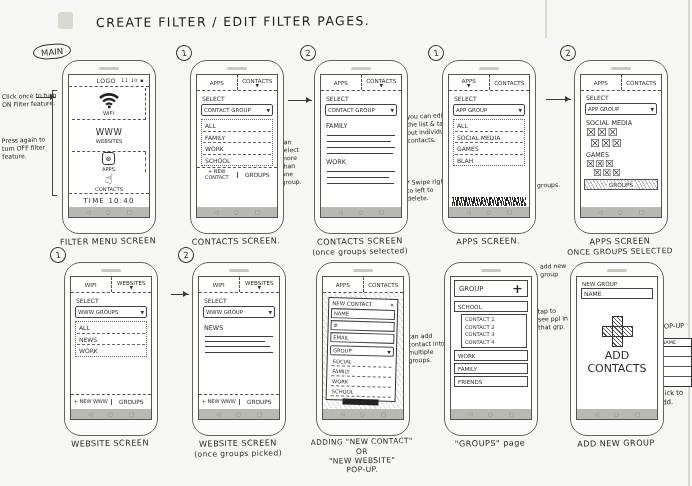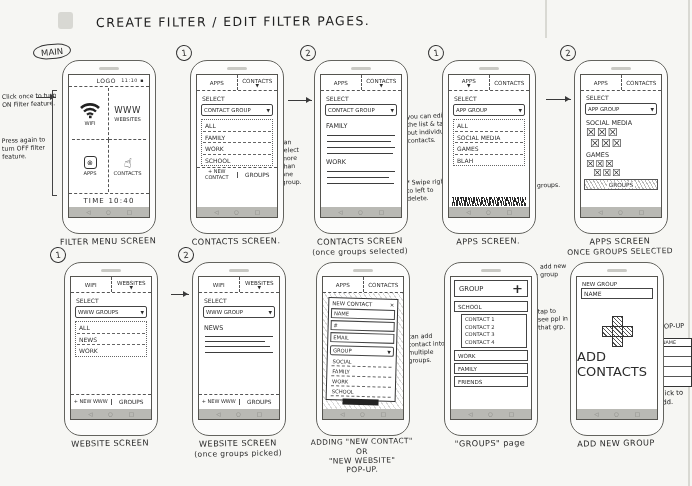--- a/index.html
+++ b/index.html
@@ -48,23 +48,23 @@
   .gp-plus{font-size:13px;font-weight:bold;line-height:10px}
   .gp-row{border:1.2px solid #444;margin:0 3px 2px;height:9px;font-size:5.6px;display:flex;align-items:center;padding:0 3px;flex:none}
   .gp-inset{border:1.2px solid #444;margin:0 4px 2px 10px;padding:1px 3px;flex:none}
   .gp-inset div{font-size:5.2px;line-height:7.5px}
   .ag-label{font-size:5.6px;margin:4px 5px 0;flex:none}
   .ag-input{border:1.3px solid #444;margin:1px 4px;height:9px;font-size:6px;display:flex;align-items:center;padding:0 2px;flex:none}
   .cross{position:relative;width:30px;height:30px;margin:16px auto 3px;flex:none}
   .cross i{position:absolute;background:repeating-linear-gradient(45deg,transparent 0 2px,#555 2px 3px);border:1.2px solid #333}
   .cross .v{left:10px;top:0;width:9px;height:29px}
   .cross .h{left:0;top:10px;width:29px;height:9px}
-  .ag-act{font-size:13px;text-align:left;flex:none}
+  .ag-act{font-size:11px;text-align:center;flex:none}
   .p1head{display:flex;justify-content:flex-end;align-items:center;gap:5px;font-size:6px;border-bottom:1.3px dashed #555;padding:2px 5px;flex:none;letter-spacing:.6px}
-  .quad{flex:1;display:grid;grid-template-columns:1fr 1fr;grid-template-rows:1fr 1fr;margin:1px 3px}
+  .quad{flex:1;display:grid;grid-template-columns:1fr;grid-template-rows:1fr 1fr;margin:1px 3px}
   .q{display:flex;flex-direction:column;align-items:center;justify-content:center;font-size:5.2px;gap:1px;text-align:center}
   .q1{border-right:1.3px dashed #555;border-bottom:1.3px dashed #555}
   .q2{border-bottom:1.3px dashed #555}
   .q3{border-right:1.3px dashed #555}
   .www{font-size:8.5px;letter-spacing:.5px}
   .appicon{width:11px;height:11px;border:1.3px solid #333;border-radius:3px;display:flex;align-items:center;justify-content:center;font-size:7px}
   .hand{font-size:13px;line-height:13px;transform:rotate(8deg)}
   .p1time{border-top:1.3px dashed #555;font-size:7px;text-align:center;padding:2.5px 0;flex:none;letter-spacing:1.2px}
   .cap{position:absolute;top:176px;left:50%;transform:translateX(-50%) rotate(-1deg);width:150px;text-align:center;font-size:8.2px;letter-spacing:.4px;line-height:1.3}
   .cap .c2{display:block;font-size:7.6px}

